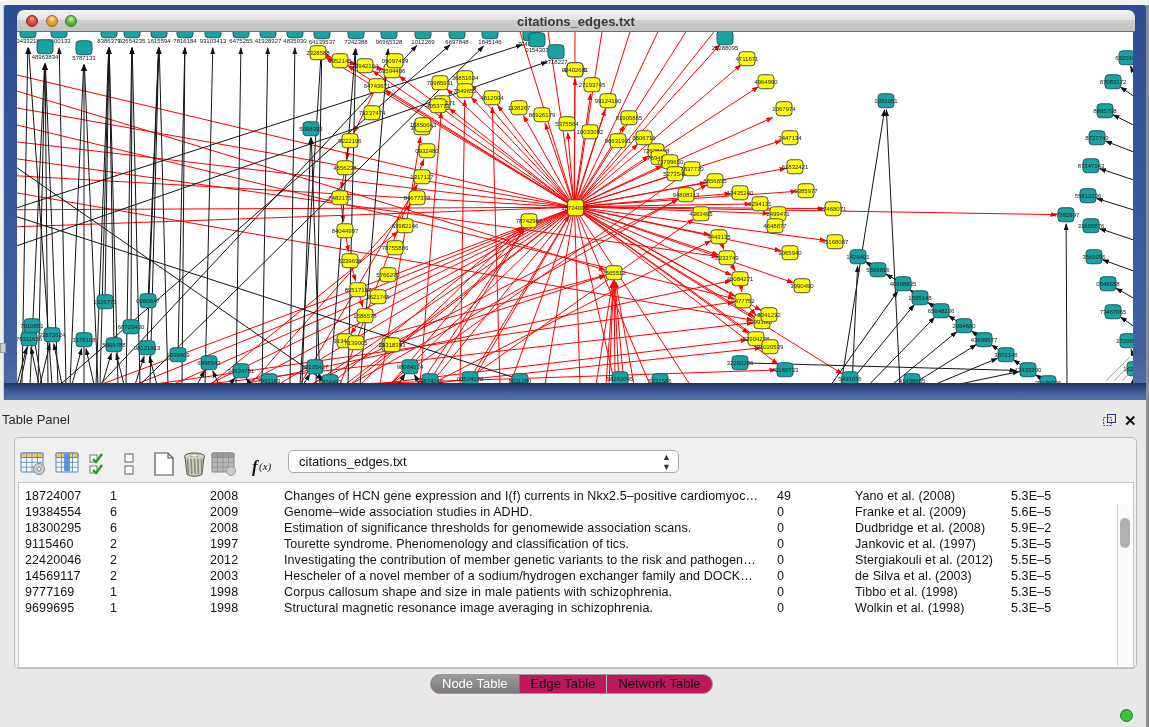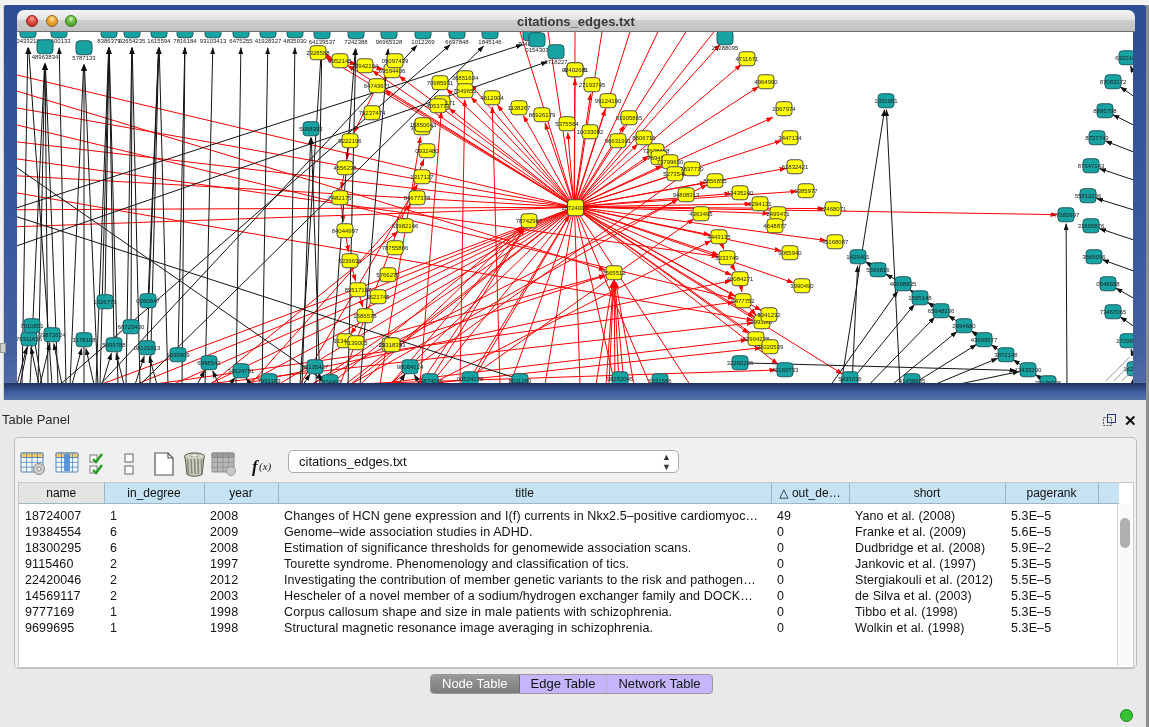--- a/index.html
+++ b/index.html
@@ -31,21 +31,21 @@
   border:1px solid #ababab; border-radius:5px; font-size:13px; color:#111; line-height:21px; padding-left:10px;}
 .combo .arr { position:absolute; right:7px; top:1px; font-size:9px; color:#333; line-height:10px;}
 .tbl { position:absolute; left:3px; top:44px; width:1116px; height:186px; background:#fff; border:1px solid #c9c9c9; overflow:hidden;}
 table.grid { border-collapse:collapse; table-layout:fixed; width:1100px; font-size:12px; color:#111;}
 table.grid tr.sp td { height:5px; padding:0; }
 table.grid th { background:#c5e3f2; border:1px solid #9fb6c2; border-top:none; font-weight:normal; height:20px; font-size:12px; padding:0;}
 table.grid th.first { background:#e4e4e4; border-left:none; }
 table.grid td { height:16px; padding:0 0 0 6px; white-space:nowrap; overflow:hidden; font-size:12.5px; letter-spacing:0.1px; }
 .vscroll { position:absolute; right:1px; top:21px; width:15px; height:162px; background:#fafafa; border-left:1px solid #d5d5d5;}
 .vthumb { position:absolute; left:2px; top:14px; width:10px; height:30px; background:#b0b0b0; border-radius:5px;}
-.tabs { position:absolute; left:430px; top:274px; height:20px; display:flex; border:1px solid #9a9a9a; border-radius:4px; overflow:hidden; background:#c4b5fd;}
+.tabs { position:absolute; left:430px; top:274px; height:20px; display:flex; border:1px solid #9a9a9a; border-radius:10px; overflow:hidden; background:#be185d;}
 .tab { padding:0 11px; font-size:13px; line-height:18px; color:#111; border-right:1px solid #b5b5b5;}
 .tab.sel { background:linear-gradient(180deg,#9a9a9a,#7b7b7b); color:#fff; border-right:1px solid #6f6f6f;}
 .tab:last-child { border-right:none; }
 .memory { position:absolute; right:33px; top:311px; font-size:11px; color:#222;margin-top:24px; }
 .memdot { position:absolute; right:13px; top:309px; width:13px; height:13px; border-radius:50%;
   background:#35c435; border:1px solid #1d7a1d; }
 </style>
 </head>
 <body>
 <div class="topstrip"></div>
@@ -670,30 +670,20 @@
             <col style="width:85px">
             <col style="width:100px">
             <col style="width:74px">
             <col style="width:493px">
             <col style="width:78px">
             <col style="width:156px">
             <col style="width:93px">
             <col style="width:21px">
           </colgroup>
         <tbody>
-            <tr>
-              <th class="first">name</th>
-              <th>in_degree</th>
-              <th>year</th>
-              <th>title</th>
-              <th>△ out_de…</th>
-              <th>short</th>
-              <th>pagerank</th>
-              <th style="border-right:none"></th>
-            </tr>
 <tr class="sp">
               <td></td>
             </tr>
         <tr>
               <td>18724007</td>
               <td>1</td>
               <td>2008</td>
               <td>Changes of HCN gene expression and I(f) currents in Nkx2.5–positive cardiomyoc…</td>
               <td>49</td>
               <td>Yano et al. (2008)</td>

